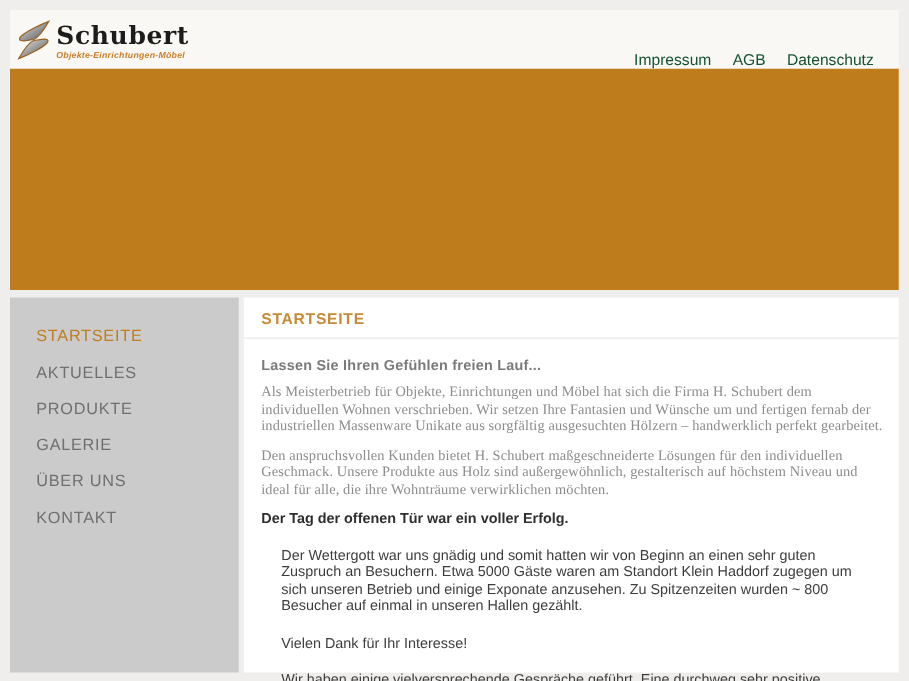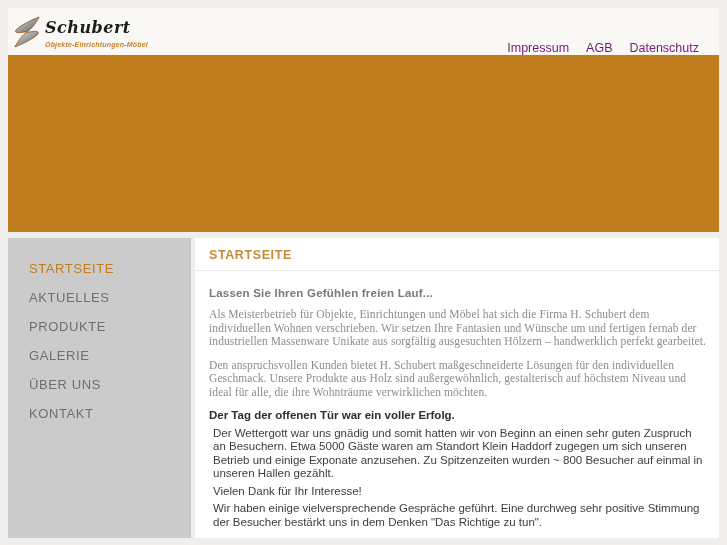--- a/index.html
+++ b/index.html
@@ -20,32 +20,32 @@
     display: flex;
     align-items: center;
     justify-content: space-between;
     padding: 0 20px 0 5px;
   }
   .logo { display: flex; align-items: center; gap: 4px; text-decoration: none; cursor: pointer; }
   .logo-icon svg { display: block; }
   .logo-text { display: flex; flex-direction: column; }
   .brand {
     font-family: "DejaVu Serif", "Liberation Serif", serif;
-    font-style: italic; font-weight: 700;
-    font-size: 16px; line-height: 24px;
+    font-weight: 700;
+    font-size: 20px; line-height: 24px;
     color: #1C1C1C; letter-spacing: 0.5px;
   }
   .tagline {
     font-style: italic; font-weight: 700;
     font-size: 7px; color: #C87E28;
     margin-top: 1px; letter-spacing: 0.2px;
   }
   .top-nav { display: flex; gap: 17px; align-items: center; }
   .top-nav a {
-    font-size: 12.5px; color: #701a75;
+    font-size: 12.5px; color: #14532d;
     text-decoration: none; cursor: pointer; margin-top: 32px;
   }
 
   
   .banner { height: 177px; background: #BE7C1D; }
 
   
   .columns { display: flex; margin-top: 6px; gap: 4px; }
   .sidebar {
     width: 183px; height: 300px;
@@ -81,21 +81,21 @@
     margin: 0 0 10px;
     font-size: 11.5px; line-height: 13.5px;
     color: #8C8C8C; letter-spacing: 0.1px; font-family: Liberation Serif, serif;
   }
   .news-title {
     margin: 2px 0 0;
     font-size: 11.5px; line-height: 13.5px;
     font-weight: 700; color: #2E2E2E;
   }
   .news-p {
-    margin: 4px;
+    margin: 16px;
     font-size: 11.5px; line-height: 13.5px;
     color: #3D3D3D;
   }
 </style>
 </head>
 <body>
 
 <div class="frame">
 
   <header class="header">

